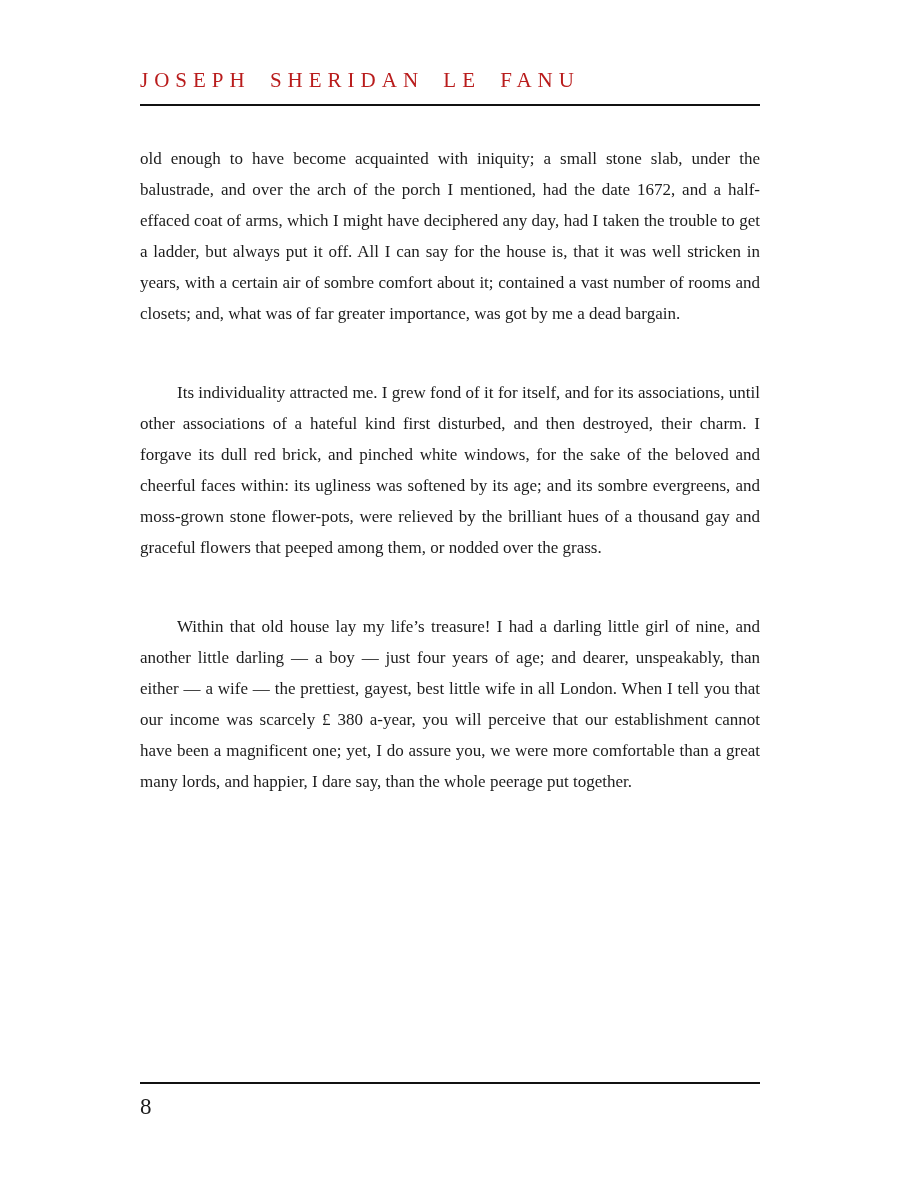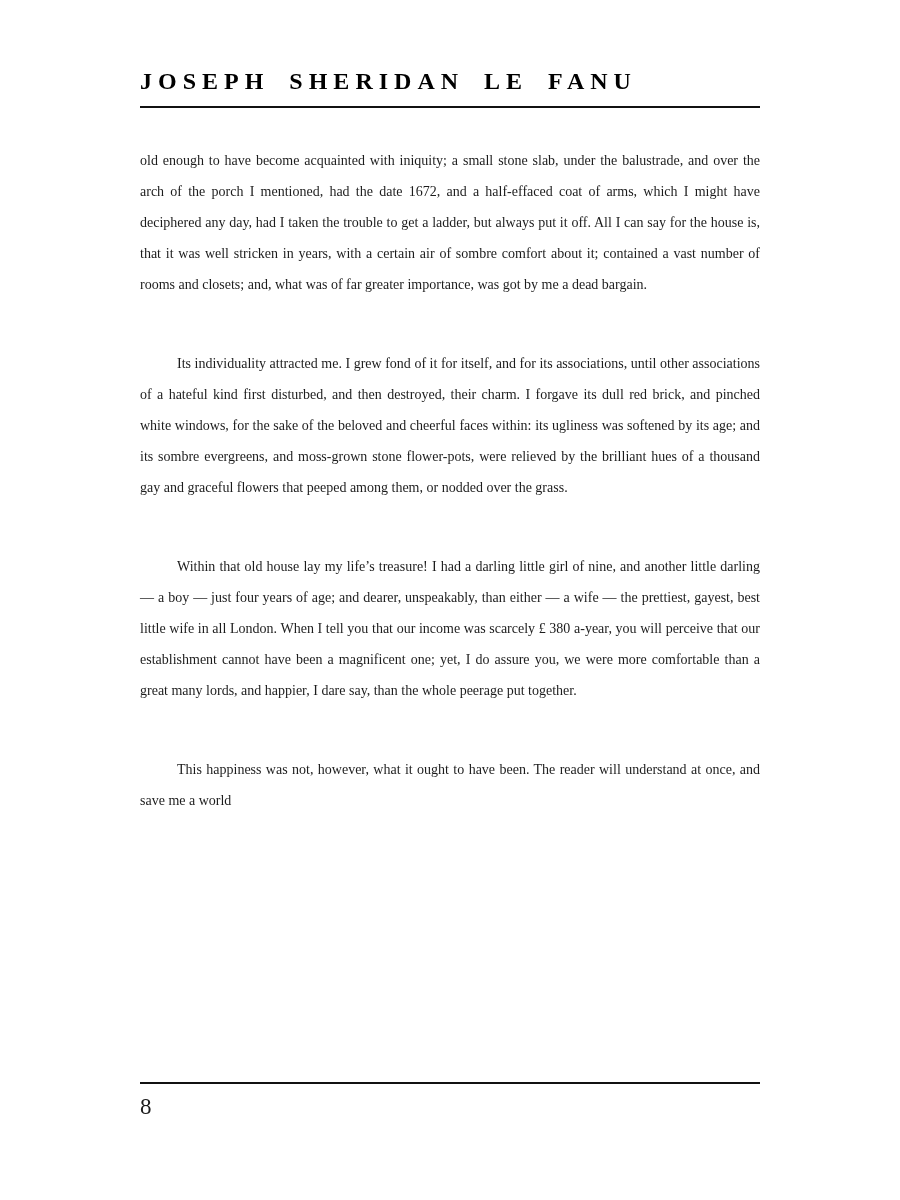--- a/index.html
+++ b/index.html
@@ -20,38 +20,38 @@
   .content {
     position: absolute;
     left: 140px;
     width: 620px;
     top: 0;
   }
   .page-header {
     margin-top: 68px;
   }
   .header-title {
-    font-size: 24px;
+    font-size: 21px;
     letter-spacing: 6px;
     word-spacing: 8px;
-    color: #000000;
-    font-weight: 700;
+    color: #b91c1c;
+    font-weight: 400;
     text-transform: uppercase;
   }
   .rule {
     border: none;
     border-top: 2.5px solid #111111;
     margin: 0;
   }
   .header-rule {
     margin-top: 11px;
   }
   .body-text {
     margin-top: 37px;
-    font-size: 14px;
+    font-size: 17px;
     line-height: 31px;
     text-align: justify;
     color: #1c1c1c;
   }
   .para {
     margin: 0;
   }
   .para.indent {
     text-indent: 37px;
     margin-top: 48px;
@@ -76,21 +76,20 @@
 
     <header class="page-header">
       <div class="header-title">JOSEPH SHERIDAN LE FANU</div>
       <hr class="rule header-rule">
     </header>
 
     <main class="body-text">
       <p class="para no-indent">old enough to have become acquainted with iniquity; a small stone slab, under the balustrade, and over the arch of the porch I mentioned, had the date 1672, and a half-effaced coat of arms, which I might have deciphered any day, had I taken the trouble to get a ladder, but always put it off. All I can say for the house is, that it was well stricken in years, with a certain air of sombre comfort about it; contained a vast number of rooms and closets; and, what was of far greater importance, was got by me a dead bargain.</p>
       <p class="para indent">Its individuality attracted me. I grew fond of it for itself, and for its associations, until other associations of a hateful kind first disturbed, and then destroyed, their charm. I forgave its dull red brick, and pinched white windows, for the sake of the beloved and cheerful faces within: its ugliness was softened by its age; and its sombre evergreens, and moss-grown stone flower-pots, were relieved by the brilliant hues of a thousand gay and graceful flowers that peeped among them, or nodded over the grass.</p>
       <p class="para indent">Within that old house lay my life’s treasure! I had a darling little girl of nine, and another little darling — a boy — just four years of age; and dearer, unspeakably, than either — a wife — the prettiest, gayest, best little wife in all London. When I tell you that our income was scarcely £ 380 a-year, you will perceive that our establishment cannot have been a magnificent one; yet, I do assure you, we were more comfortable than a great many lords, and happier, I dare say, than the whole peerage put together.</p>
-      <p class="para indent">This happiness was not, however, what it ought to have been. The reader will understand at once, and save me a world</p>
     </main>
 
   </div>
 
   <footer class="page-footer">
     <hr class="rule footer-rule">
     <div class="page-number">8</div>
   </footer>
 </div>
 

